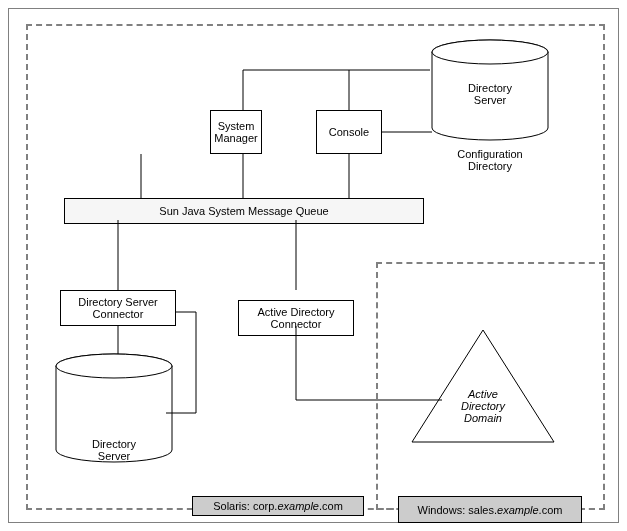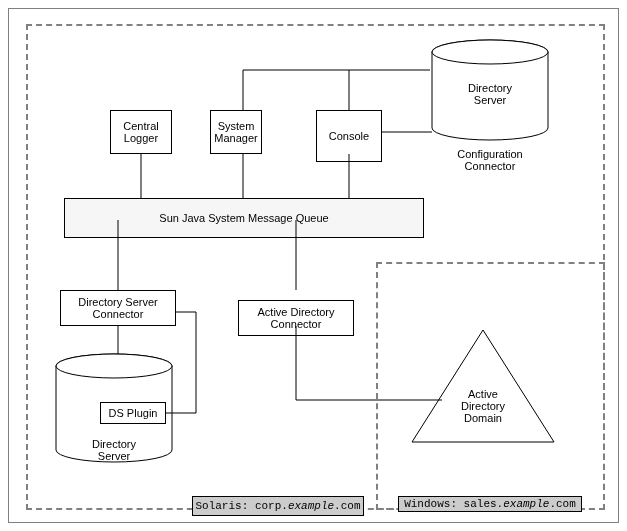--- a/index.html
+++ b/index.html
@@ -2,21 +2,21 @@
 <html><head>
 <meta charset="utf-8">
 <style>
   html,body{margin:0;padding:0;background:#fff;}
   #canvas{position:relative;width:627px;height:531px;font-family:Arial,Helvetica,sans-serif;font-size:11px;color:#000;}
   .outer{position:absolute;inset:8px;border:1px solid #808080;}
   .dash-box{position:absolute;border:2px dashed #808080;}
   .node{position:absolute;border:1px solid #000;background:#fff;display:flex;align-items:center;justify-content:center;text-align:center;padding:2px;box-sizing:border-box;}
   .queue{position:absolute;border:1px solid #000;background:#f6f6f6;display:flex;align-items:center;justify-content:center;box-sizing:border-box;}
   .label{position:absolute;text-align:center;}
-  .shade{position:absolute;background:#ccc;border:1px solid #000;display:flex;align-items:center;justify-content:center;box-sizing:border-box;font-family:Liberation Mono, monospace;}
+  .shade{position:absolute;background:#ccc;border:1px solid #000;display:flex;align-items:center;justify-content:center;box-sizing:border-box;}
   .em{font-style:italic;}
   svg.lines{position:absolute;left:0;top:0;width:627px;height:531px;pointer-events:none;}
   svg.lines line{stroke:#000;stroke-width:1;}
 </style>
 </head>
 <body>
 
 <div id="canvas">
   <div class="outer"></div>
 
@@ -24,48 +24,45 @@
   <div class="dash-box" style="left:376px;top:262px;width:225px;height:244px;"></div>
 
   <svg style="position:absolute;left:430px;top:38px;width:120px;height:110px;">
     <ellipse cx="60" cy="14" rx="58" ry="12" fill="#fff" stroke="#000"></ellipse>
     <path d="M2 14 V90 A58 12 0 0 0 118 90 V14" fill="#fff" stroke="#000"></path>
     <ellipse cx="60" cy="14" rx="58" ry="12" fill="#fff" stroke="#000"></ellipse>
   </svg>
   <div class="label" style="left:430px;top:82px;width:120px;white-space:pre-line;">Directory
 Server</div>
   <div class="label" style="left:430px;top:148px;width:120px;white-space:pre-line;">Configuration
-Connector</div>
+Directory</div>
 
-  <div class="node" style="left:110px;top:110px;width:62px;height:44px;white-space:pre-line;">Central
-Logger</div>
   <div class="node" style="left:210px;top:110px;width:52px;height:44px;white-space:pre-line;">System
 Manager</div>
-  <div class="node" style="left:316px;top:110px;width:66px;height:52px;">Console</div>
+  <div class="node" style="left:316px;top:110px;width:66px;height:44px;">Console</div>
 
-  <div class="queue" style="left:64px;top:198px;width:360px;height:40px;">Sun Java System Message Queue</div>
+  <div class="queue" style="left:64px;top:198px;width:360px;height:26px;">Sun Java System Message Queue</div>
 
   <div class="node" style="left:60px;top:290px;width:116px;height:36px;white-space:pre-line;">Directory Server
 Connector</div>
   <div class="node" style="left:238px;top:300px;width:116px;height:36px;white-space:pre-line;">Active Directory
 Connector</div>
 
   <svg style="position:absolute;left:54px;top:352px;width:120px;height:118px;">
     <ellipse cx="60" cy="14" rx="58" ry="12" fill="#fff" stroke="#000"></ellipse>
     <path d="M2 14 V98 A58 12 0 0 0 118 98 V14" fill="#fff" stroke="#000"></path>
     <ellipse cx="60" cy="14" rx="58" ry="12" fill="#fff" stroke="#000"></ellipse>
   </svg>
-  <div class="node" style="left:100px;top:402px;width:66px;height:22px;">DS Plugin</div>
   <div class="label" style="left:54px;top:438px;width:120px;white-space:pre-line;">Directory
 Server</div>
 
   <svg style="position:absolute;left:408px;top:326px;width:150px;height:120px;">
     <polygon points="75,4 146,116 4,116" fill="#fff" stroke="#000"></polygon>
   </svg>
-  <div class="label" style="left:438px;top:388px;width:90px;white-space:pre-line;">Active
+  <div class="label" style="left:438px;top:388px;width:90px;white-space:pre-line;font-style:italic;">Active
 Directory
 Domain</div>
 
   <svg class="lines">
 
     <line x1="243" y1="70" x2="430" y2="70"></line>
     <line x1="243" y1="70" x2="243" y2="110"></line>
     <line x1="349" y1="70" x2="349" y2="110"></line>
 
     <line x1="382" y1="132" x2="432" y2="132"></line>
@@ -85,18 +82,18 @@
 
     <line x1="296" y1="326" x2="296" y2="400"></line>
     <line x1="296" y1="400" x2="442" y2="400"></line>
   </svg>
 
   <div class="shade" style="left:192px;top:496px;width:172px;height:20px;">
     <span>Solaris: corp.</span>
       <span class="em">example</span>
       <span>.com</span>
   </div>
-  <div class="shade" style="left:398px;top:496px;width:184px;height:16px;">
+  <div class="shade" style="left:398px;top:496px;width:184px;height:27px;">
     <span>Windows: sales.</span>
       <span class="em">example</span>
       <span>.com</span>
   </div>
 </div>
 
 </body></html>

